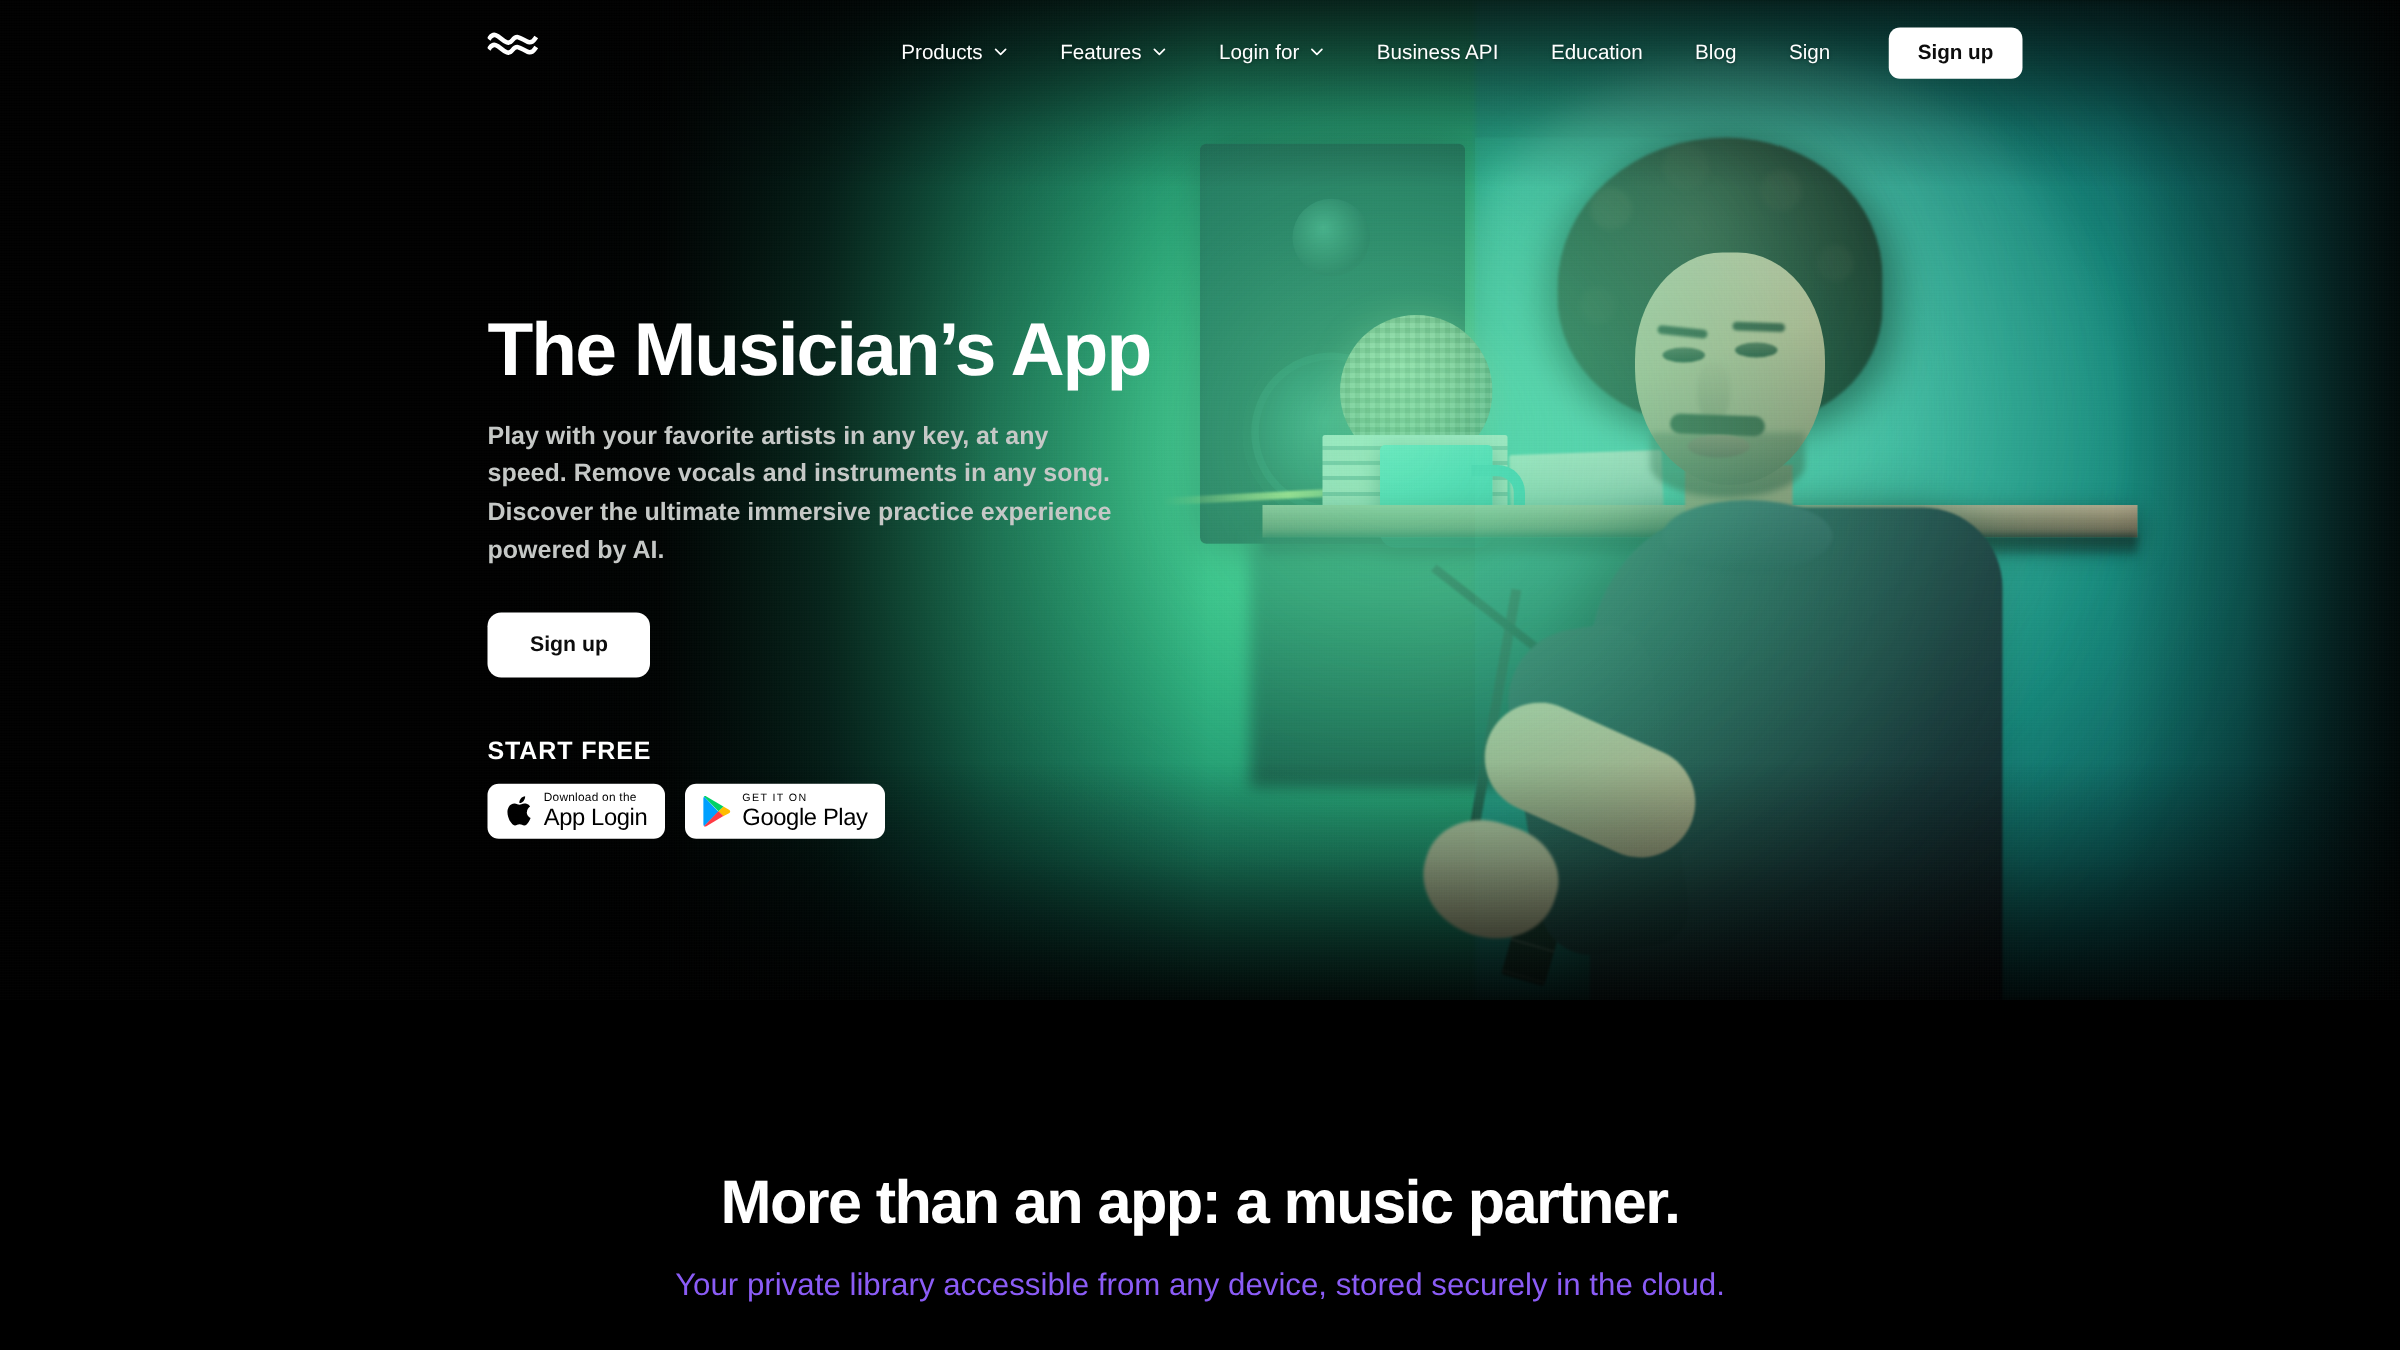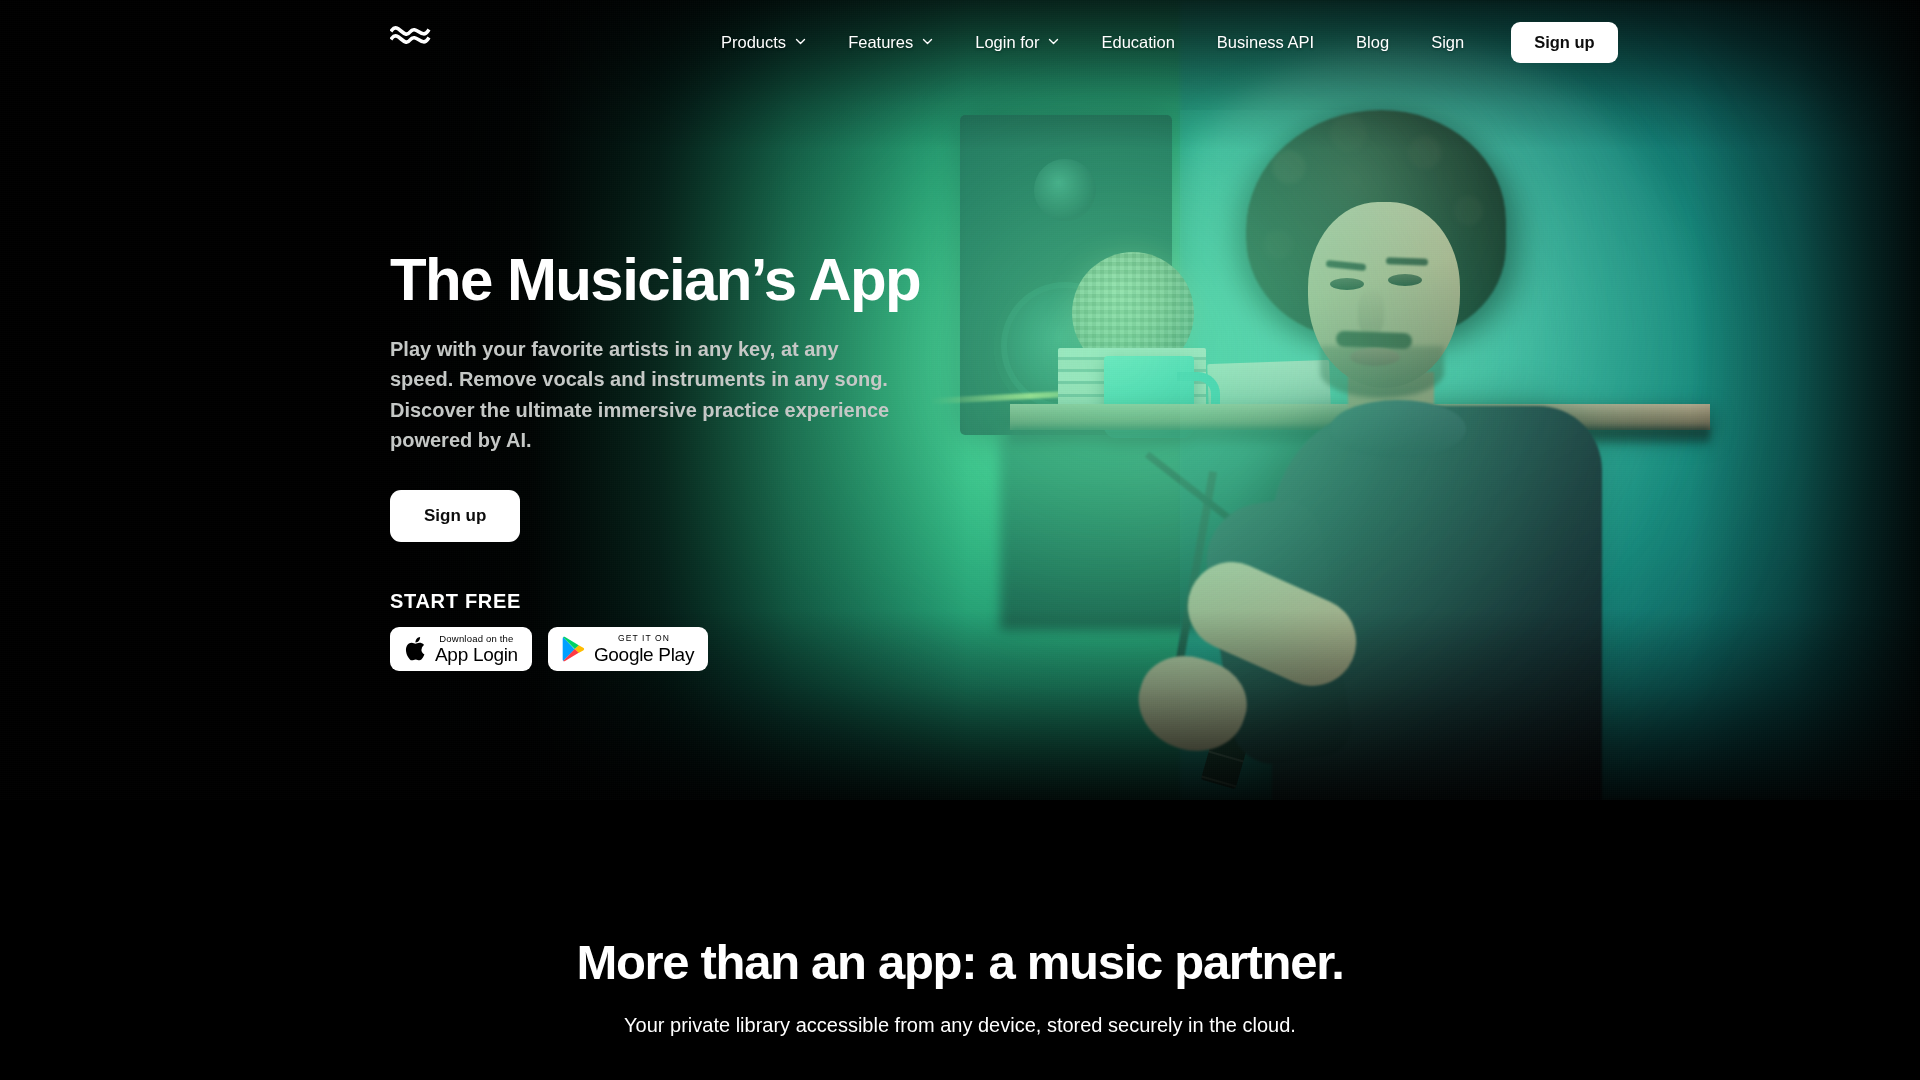--- a/index.html
+++ b/index.html
@@ -290,38 +290,38 @@
     border:none; border-radius:11px; padding:16px 34px; cursor:pointer;
     font-family:"Liberation Sans", sans-serif;
   }
   .startfree {
     color:#fff; font-size:20px; font-weight:700; letter-spacing:.7px;
     margin-top:48px; margin-bottom:14px;
   }
   .badges { display:flex; gap:16px; }
   .badge {
     background:#fff; border-radius:9px; height:44px; display:flex;
-    align-items:center; gap:9px; padding:0 14px; cursor:pointer;text-align:center;
+    align-items:center; gap:9px; padding:0 14px; cursor:pointer;
   }
   .badge .glyph { display:flex; align-items:center; justify-content:center; }
   .badge .txt { display:flex; flex-direction:column; justify-content:center; line-height:1; }
   .badge .small { font-size:9.5px; color:#000; letter-spacing:.2px; margin-bottom:2px; }
   .badge .big { font-size:19px; color:#000; font-weight:500; letter-spacing:-.3px; }
   .badge .small-gp { font-size:8.5px; color:#000; letter-spacing:1.1px; margin-bottom:2px; }
 
   
   .section2 {
     position:absolute; left:0; top:800px; width:1920px; height:280px;
     background:#000; text-align:center;
   }
   .s2-title {
     color:#fff; font-size:49px; font-weight:700; letter-spacing:-1.3px;
     padding-top:136px; line-height:1.1;
   }
-  .s2-sub { color:#ffffff; font-size:20px; font-weight:500; margin-top:24px; }
+  .s2-sub { color:#8b5cf6; font-size:25px; font-weight:500; margin-top:24px; }
 </style>
 </head>
 <body>
 
 <div class="page">
 
   <div class="hero">
     <div class="hero-photo">
       <div class="wall"></div>
       <div class="teal-right"></div>
@@ -440,24 +440,24 @@
       </div>
       <div class="nav-link">
         <span>Login for</span>
         <span class="chev">
           <svg width="11" height="11" viewBox="0 0 11 11">
               <path d="M1.5 3.5 L5.5 7.5 L9.5 3.5" stroke="#fff" stroke-width="1.4" fill="none" stroke-linecap="round" stroke-linejoin="round"></path>
             </svg>
         </span>
       </div>
       <div class="nav-link">
+        <span>Business API</span>
+      </div>
+      <div class="nav-link">
         <span>Education</span>
-      </div>
-      <div class="nav-link">
-        <span>Business API</span>
       </div>
       <div class="nav-link">
         <span>Blog</span>
       </div>
       <div class="nav-link">
         <span>Sign</span>
       </div>
       <button class="signup-nav">Sign up</button>
     </div>
   </div>

